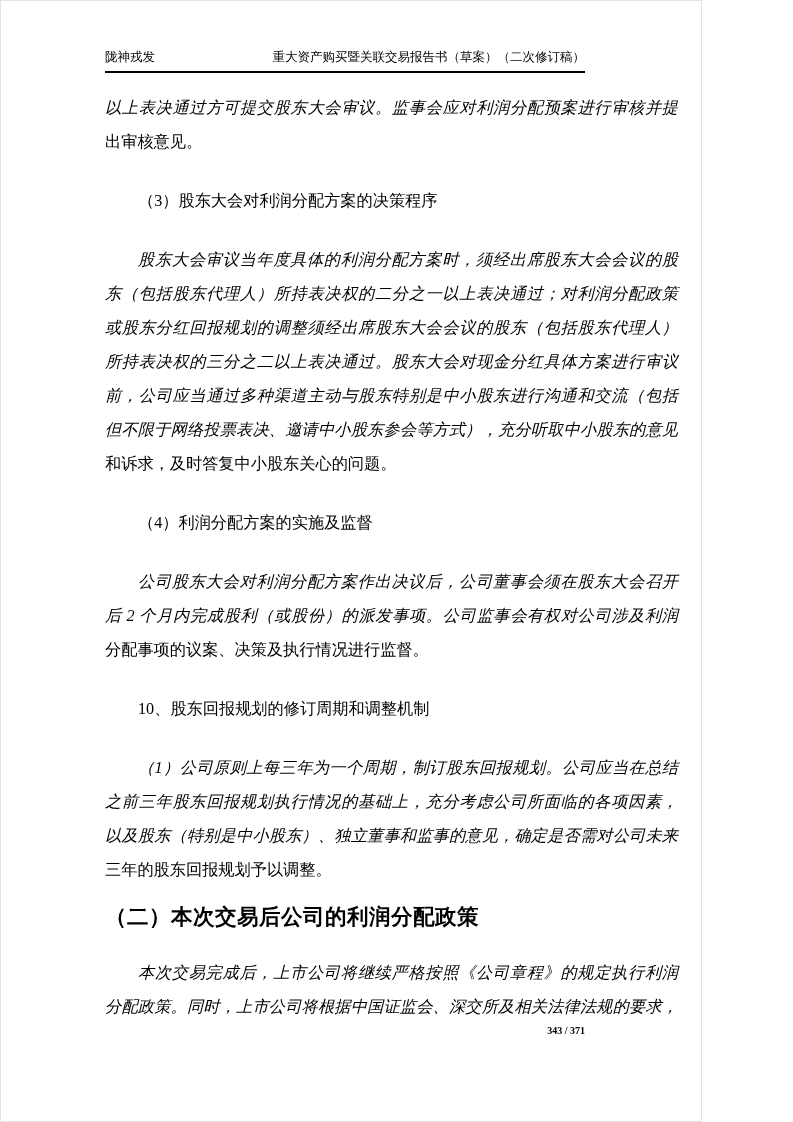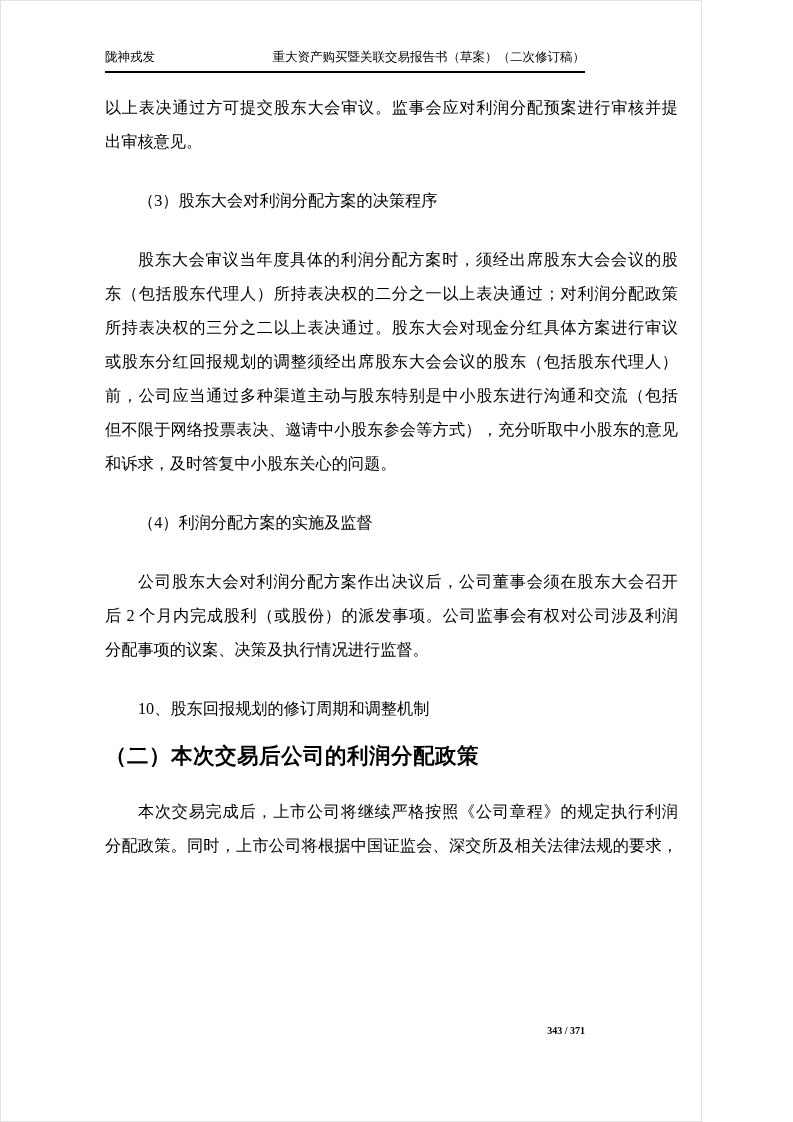--- a/index.html
+++ b/index.html
@@ -22,21 +22,21 @@
     border-bottom:2px solid #000000;
     white-space:nowrap;
   }
   .content {
     position:absolute;
     left:104px; width:573px; top:90px;
     font-size:16.2px;
   }
   .para { margin:0 0 6px 0; }
   .line { line-height:34px; min-height:34px; }
-  .just { text-align:justify; text-align-last:justify; }
+  .just { text-align:justify; text-align-last:justify;font-style:italic; }
   .indent { padding-left:33px;margin-top:25px; }
   .heading2 { margin:16px 0 12px 0; }
   .heading2 .line {
     font-family:"Liberation Sans","DejaVu Sans",sans-serif;
     font-weight:bold;
     font-size:21.5px;
     line-height:28px;
     min-height:28px;
     letter-spacing:0.5px;
   }
@@ -60,37 +60,43 @@
       <div class="para body">
         <div class="line just">以上表决通过方可提交股东大会审议。监事会应对利润分配预案进行审核并提</div>
         <div class="line">出审核意见。</div>
       </div>
       <div class="para subhead">
         <div class="line indent">（3）股东大会对利润分配方案的决策程序</div>
       </div>
       <div class="para body">
         <div class="line just indent">股东大会审议当年度具体的利润分配方案时，须经出席股东大会会议的股</div>
         <div class="line just">东（包括股东代理人）所持表决权的二分之一以上表决通过；对利润分配政策</div>
+        <div class="line just">或股东分红回报规划的调整须经出席股东大会会议的股东（包括股东代理人）</div>
         <div class="line just">所持表决权的三分之二以上表决通过。股东大会对现金分红具体方案进行审议</div>
-        <div class="line just">或股东分红回报规划的调整须经出席股东大会会议的股东（包括股东代理人）</div>
         <div class="line just">前，公司应当通过多种渠道主动与股东特别是中小股东进行沟通和交流（包括</div>
         <div class="line just">但不限于网络投票表决、邀请中小股东参会等方式），充分听取中小股东的意见</div>
         <div class="line">和诉求，及时答复中小股东关心的问题。</div>
       </div>
       <div class="para subhead">
         <div class="line indent">（4）利润分配方案的实施及监督</div>
       </div>
       <div class="para body">
         <div class="line just indent">公司股东大会对利润分配方案作出决议后，公司董事会须在股东大会召开</div>
         <div class="line just">后 2 个月内完成股利（或股份）的派发事项。公司监事会有权对公司涉及利润</div>
         <div class="line">分配事项的议案、决策及执行情况进行监督。</div>
       </div>
       <div class="para subhead">
         <div class="line indent">10、股东回报规划的修订周期和调整机制</div>
       </div>
+      <div class="para body">
+        <div class="line just indent">（1）公司原则上每三年为一个周期，制订股东回报规划。公司应当在总结</div>
+        <div class="line just">之前三年股东回报规划执行情况的基础上，充分考虑公司所面临的各项因素，</div>
+        <div class="line just">以及股东（特别是中小股东）、独立董事和监事的意见，确定是否需对公司未来</div>
+        <div class="line">三年的股东回报规划予以调整。</div>
+      </div>
       <div class="para heading2">
         <div class="line">（二）本次交易后公司的利润分配政策</div>
       </div>
       <div class="para body">
         <div class="line just indent">本次交易完成后，上市公司将继续严格按照《公司章程》的规定执行利润</div>
         <div class="line just">分配政策。同时，上市公司将根据中国证监会、深交所及相关法律法规的要求，</div>
       </div>
     </div>
 
   <div class="footer">343 / 371</div>

